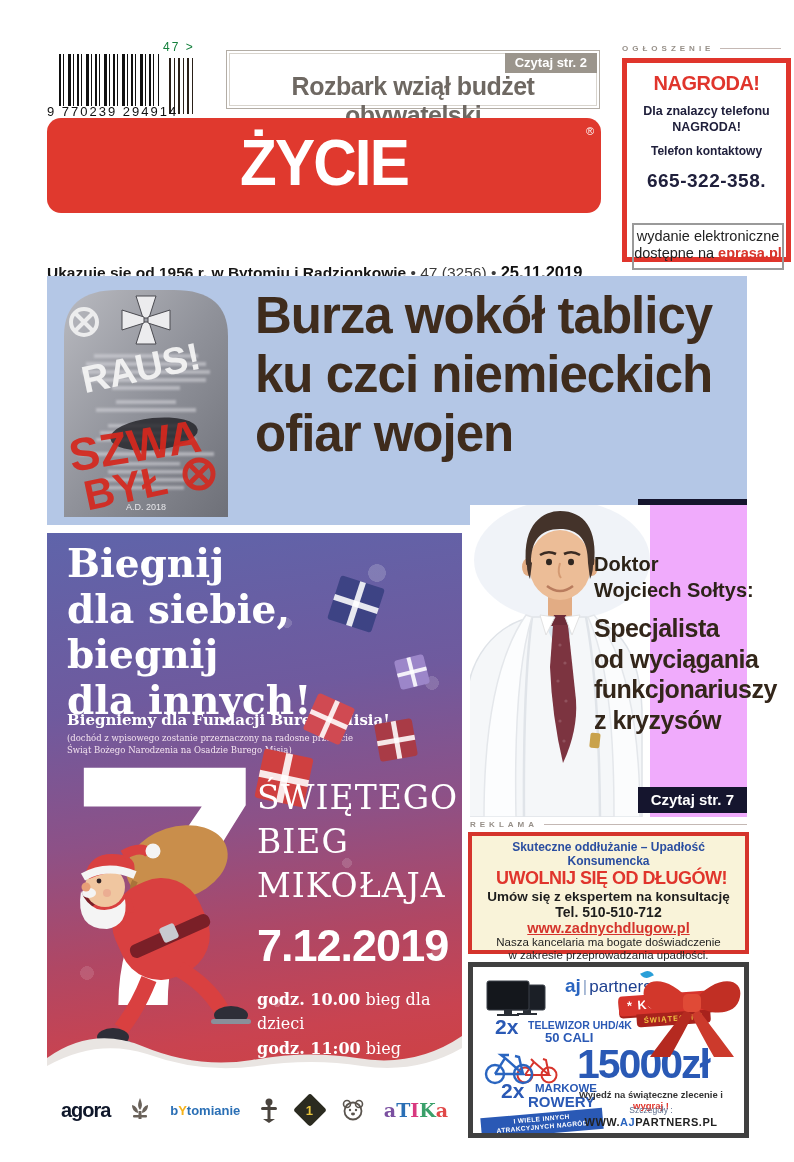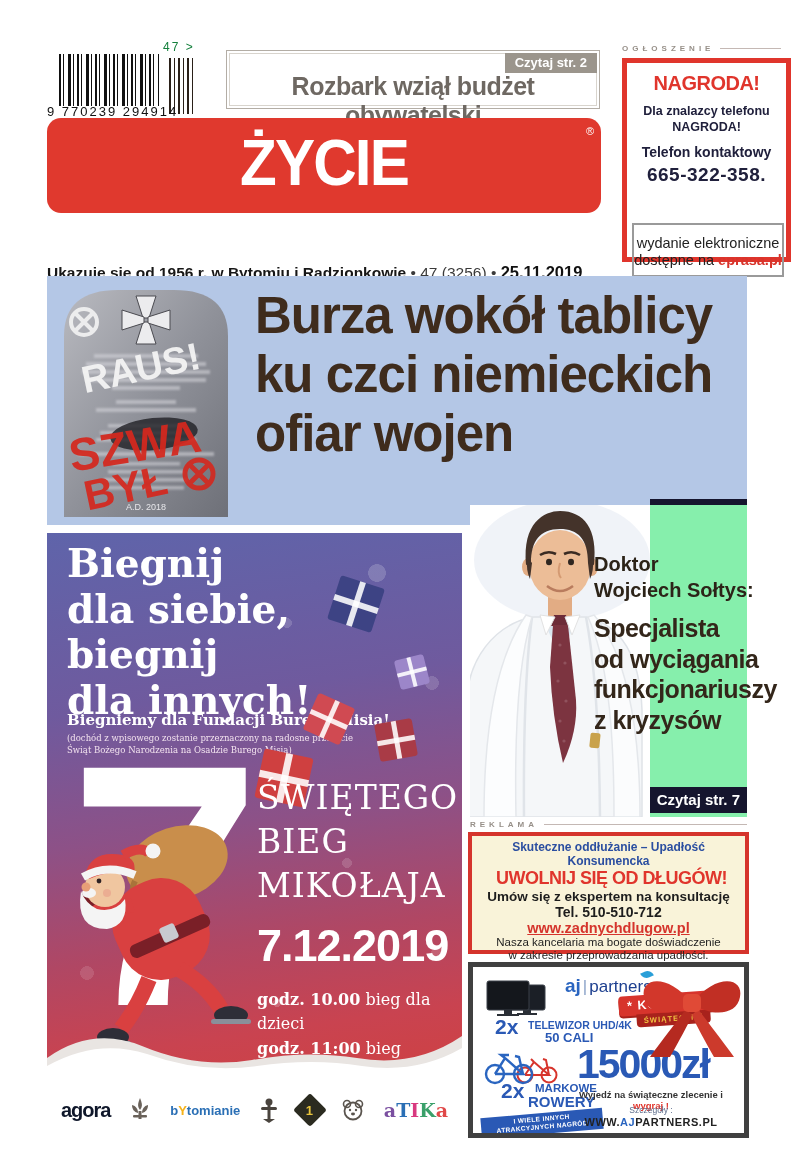--- a/index.html
+++ b/index.html
@@ -28,53 +28,53 @@
 
   .side-label { font-size:8px; letter-spacing:4px; color:#979089; display:flex; align-items:center; gap:6px; font-weight:bold; }
   .side-label::after { content:""; flex:1; height:1px; background:#c4b8b4; }
   .oglo-label { left:622px; top:44px; width:159px; }
 
   .nagroda { left:622px; top:58px; width:159px; height:194px; background:#fff;
     border:5px solid #e0352c; text-align:center; color:#20203c; }
   .nagroda-title { margin-top:9px; font-size:20px; font-weight:bold; color:#e0352c; letter-spacing:-0.5px; }
   .nagroda-b1 { margin:6px 4px 0; font-size:12.5px; font-weight:bold; line-height:1.3; }
   .nagroda-b2 { margin:8px 6px 0; font-size:12.5px; font-weight:bold; line-height:1.3; }
-  .nagroda-b3 { margin:8px 4px 4px; font-size:14px; font-weight:bold; }
+  .nagroda-b3 { margin:8px 4px 12px; font-size:12px; font-weight:bold; }
   .nagroda-phone { font-size:19px; font-weight:bold; letter-spacing:0.5px; }
 
   
   .masthead { left:47px; top:118px; width:554px; height:95px; background:#e0392e; border-radius:14px; }
   .masthead-title { position:absolute; left:0; right:0; top:8px; text-align:center; color:#fff;
     font-size:64px; font-weight:bold; letter-spacing:-2px; transform:scaleX(0.94); }
   .masthead-reg { position:absolute; top:7px; right:7px; color:#fff; font-size:11px; }
 
   .meta { left:47px; top:219px; width:560px; }
   .meta-l1 { font-size:15.5px; color:#3a3a3a;margin-top:44px; }
   .meta-l1 b { color:#171717; }
   .meta-l1 .date { font-size:16.5px; font-weight:bold; color:#111; }
   .meta-l2 { margin-top:3px; font-size:9.5px; color:#555; }
   .meta-l3 { margin-top:2px; font-size:13px; color:#333; }
   .meta-l3 .price { font-size:18px; font-weight:bold; color:#111; }
   .meta-l3 .vat { font-size:11px; }
   .meta-l3 .site { font-size:16px; font-weight:bold; color:#d8342b; }
 
   .eissue { left:632px; top:223px; width:148px; height:40px; border:2px solid #9a9a9a;
-    text-align:center; font-size:14.5px; color:#222; padding-top:10px; line-height:1.2; }
+    text-align:center; font-size:14.5px; color:#222; padding-top:3px; line-height:1.2; }
   .eissue .site { color:#d8342b; font-weight:bold; }
 
   
   .story { left:47px; top:276px; width:700px; height:249px; background:#b4c7e6; }
   .story-photo { position:absolute; left:9px; top:8px; width:180px; height:235px; }
   .story-headline { position:absolute; left:208px; top:10px; font-size:51px; font-weight:bold;
     color:#3f2c1d; line-height:1.16; letter-spacing:-1px; }
-  .read-badge { background:#15152e; color:#fff; font-weight:bold; font-size:15px; padding:4px 7px 5px; }
+  .read-badge { background:#15152e; color:#fff; font-weight:bold; font-size:15px; padding:4px 13px 5px; }
   .badge-str3 { position:absolute; right:0px; bottom:0px; }
 
   
-  .doctor { left:470px; top:505px; width:277px; height:312px; background:#86efac; }
+  .doctor { left:470px; top:505px; width:277px; height:312px; background:#f0abfc; }
   .doctor-svg { position:absolute; left:0; top:0; }
   .doctor-text { position:absolute; left:124px; top:46px; }
   .doctor-intro { font-size:20px; font-weight:bold; color:#2c2318; line-height:1.3; }
   .doctor-headline { margin-top:10px; font-size:25px; font-weight:bold; color:#33261a; line-height:1.22; letter-spacing:-0.5px; }
   .badge-str7 { position:absolute; right:0px; top:282px; }
   .reklama-label { left:470px; top:820px; width:277px; }
 
   
   .run-ad { left:47px; top:533px; width:415px; height:603px; overflow:hidden;
     background:linear-gradient(172deg,#5f64aa 0%, #6f5a9e 28%, #8d5187 48%, #b04764 66%, #c94350 80%, #cf4141 92%); }

